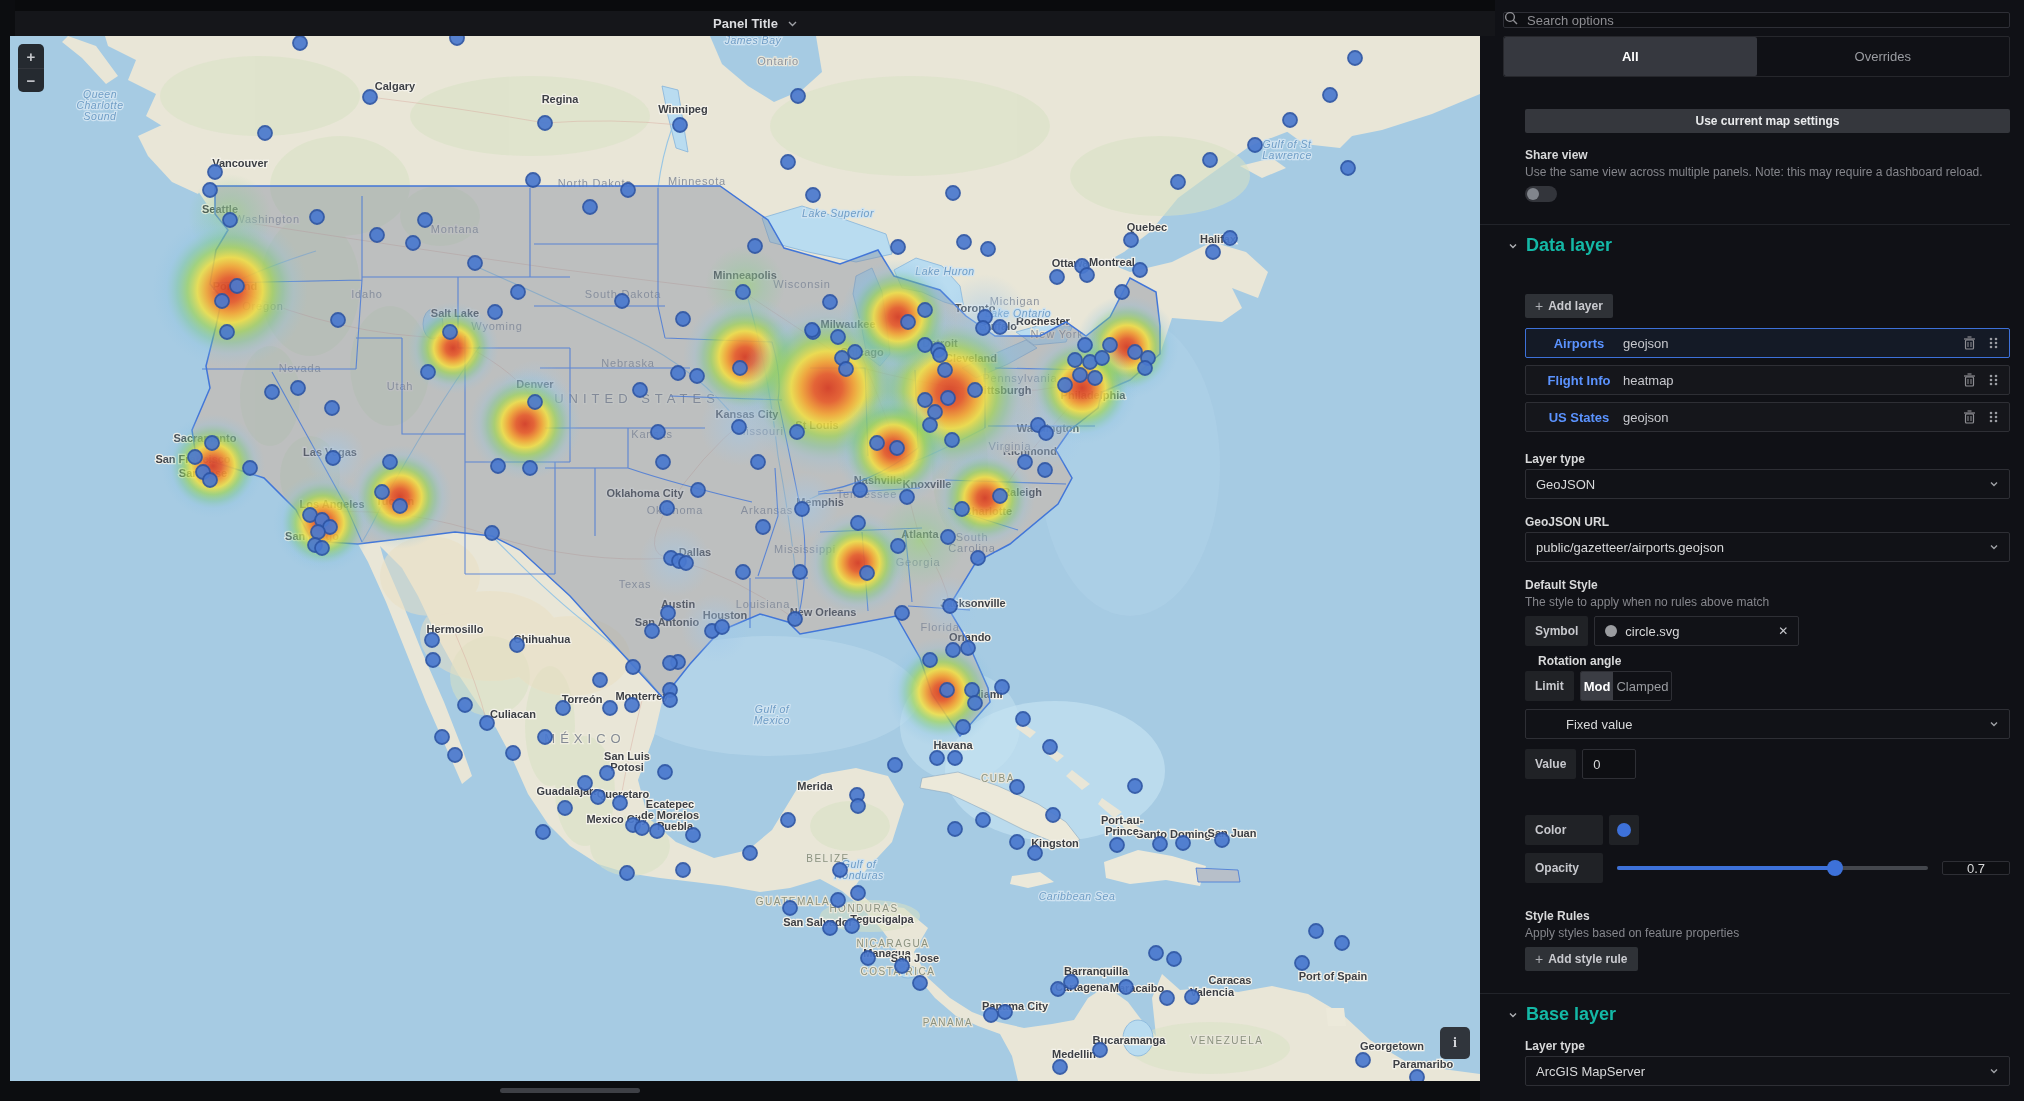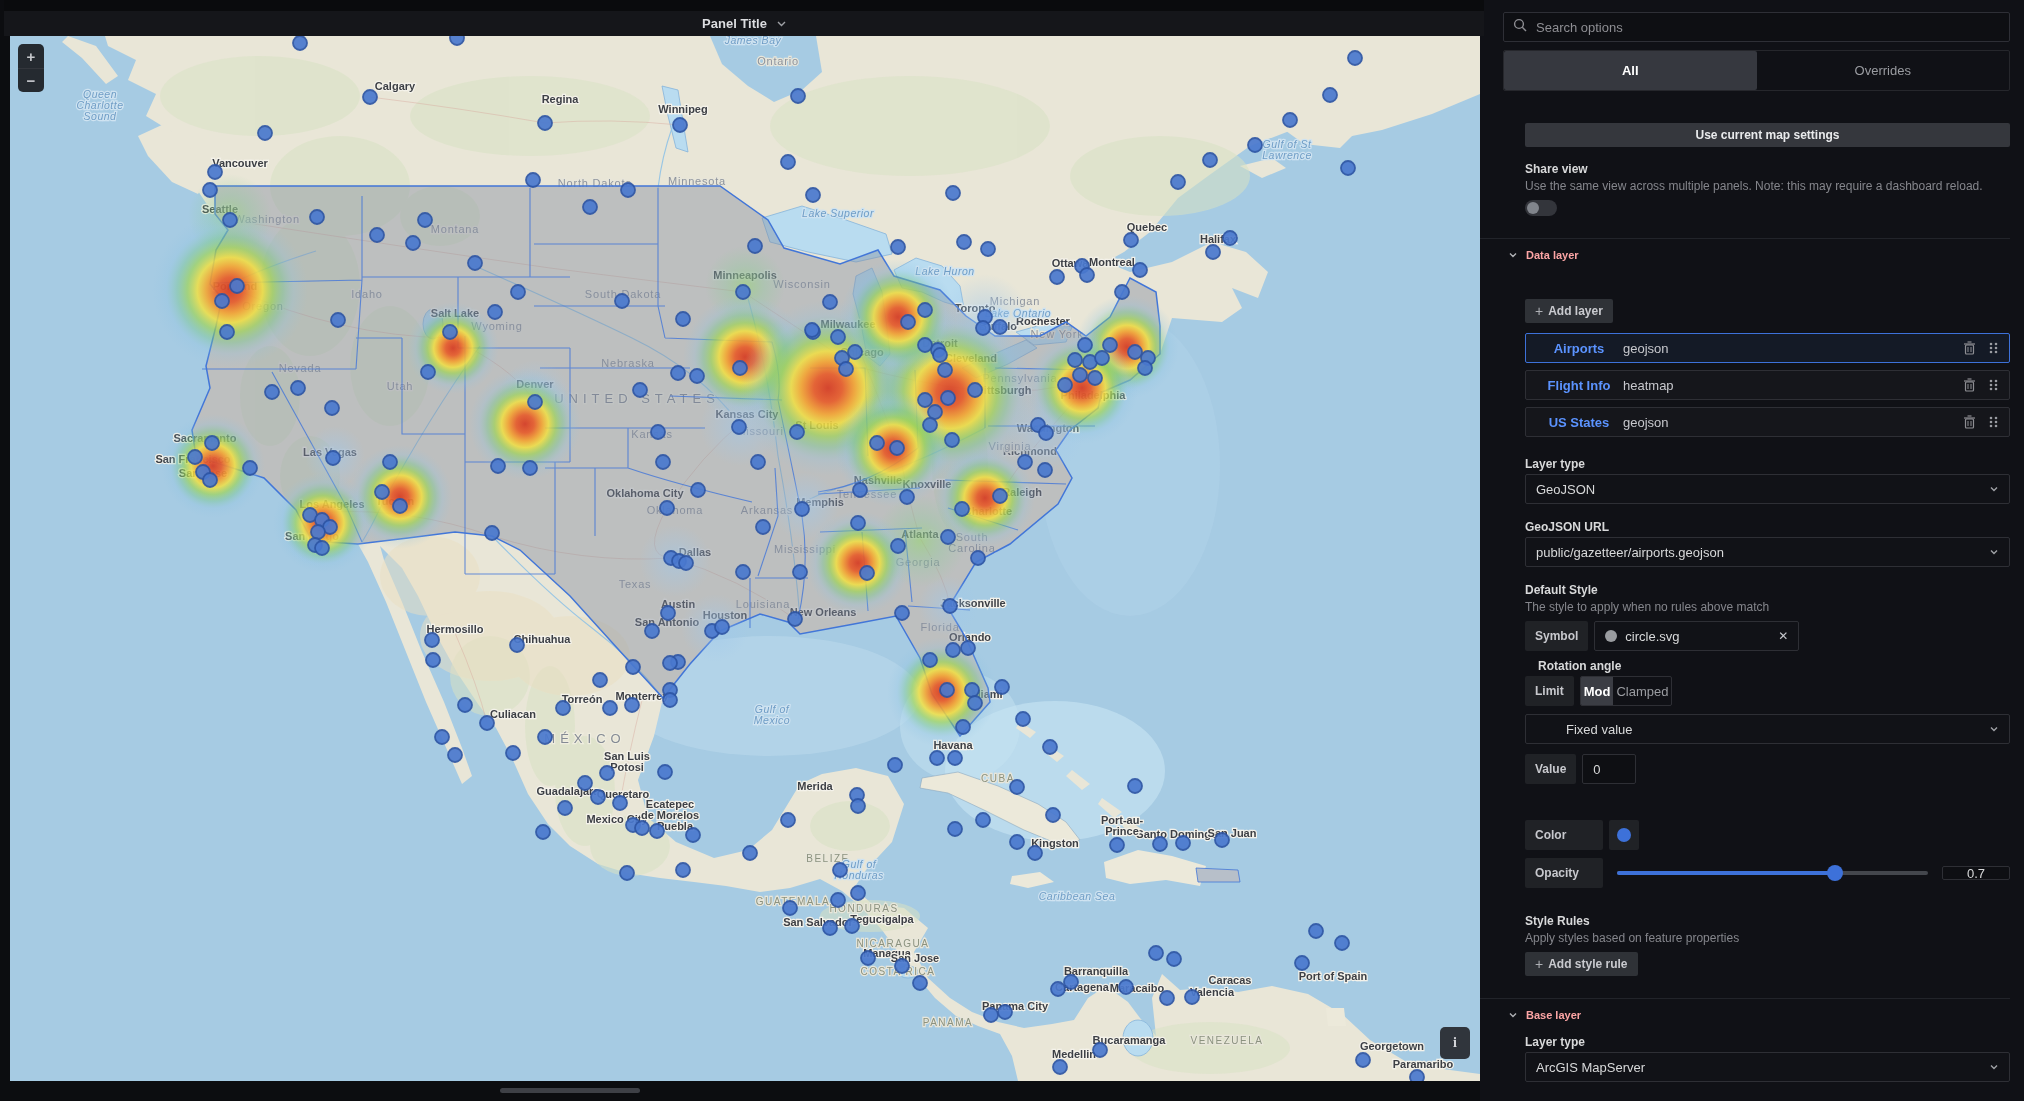--- a/index.html
+++ b/index.html
@@ -1,56 +1,56 @@
 <!DOCTYPE html>
 <html><head>
 <meta charset="utf-8">
 <style>
   html,body{margin:0;padding:0;background:#0c0d10;}
   *{box-sizing:border-box;}
   .app{width:2024px;height:1101px;display:flex;overflow:hidden;background:#0c0d10;
        font-family:"Liberation Sans",sans-serif;color:#d8d9da;position:relative;}
   
   .panel-col{width:1480px;height:1101px;position:relative;flex:none;}
-  .panel-header{position:absolute;left:4px;top:0;width:1480px;height:36px;background:#15161a;
+  .panel-header{position:absolute;left:15px;top:0;width:1480px;height:36px;background:#15161a;
     border-top:11px solid #0a0b0d;display:flex;align-items:center;justify-content:center;gap:10px;}
   .panel-title{font-size:13px;font-weight:bold;color:#dcdde0;}
   .chev{display:inline-block;width:9px;height:9px;}
   .chev svg{display:block;}
   .map-wrap{position:absolute;left:10px;top:36px;width:1470px;height:1045px;overflow:hidden;background:#a6cbe3;}
   .map-wrap svg.basemap{position:absolute;left:0;top:0;}
   .zoom-ctl{position:absolute;left:8px;top:8px;width:26px;background:rgba(26,28,33,0.92);
     border-radius:5px;overflow:hidden;z-index:5;}
   .zoom-btn{width:26px;height:24px;display:flex;align-items:center;justify-content:center;
     color:#c6c8cc;font-size:15px;font-weight:bold;cursor:pointer;}
   .zoom-btn + .zoom-btn{border-top:1px solid #33363c;}
   .info-btn{position:absolute;right:10px;bottom:22px;width:30px;height:32px;border-radius:5px;
     background:rgba(38,40,46,0.92);display:flex;align-items:center;justify-content:center;
     color:#d4d6da;font-weight:bold;font-size:14px;z-index:5;font-family:"Liberation Serif",serif;}
   .bottom-scroll{position:absolute;left:500px;top:1088px;width:140px;height:5px;border-radius:3px;background:#3e4046;}
   
   .sidebar{flex:1;height:1101px;background:#101116;padding:12px 14px 0 23px;overflow:hidden;}
-  .search-row{height:30px;border:1px solid #2e2f36;border-radius:2px;display:flex;align-items:center;
-    padding:0 9px;gap:7px;margin-bottom:8px;background:#0e0f13;}
+  .search-row{height:16px;border:1px solid #2e2f36;border-radius:2px;display:flex;align-items:center;
+    padding:0 0;gap:7px;margin-bottom:8px;background:#0e0f13;}
   .search-row input{background:transparent;border:none;outline:none;color:#d8d9da;font-size:13px;width:100%;
     font-family:"Liberation Sans",sans-serif;}
   .search-row input::placeholder{color:#8e8e93;}
   .tabbar{height:41px;border:1px solid #26272c;border-radius:2px;display:flex;margin-bottom:32px;}
   .tabbar .tab{flex:1;display:flex;align-items:center;justify-content:center;font-size:13px;color:#9a9ca1;cursor:pointer;}
   .tabbar .tab.active{background:#36383f;color:#ffffff;font-weight:bold;border-radius:2px;}
   .pane-body{padding-left:22px;}
   .btn-block{height:24px;background:#35373d;border-radius:2px;display:flex;align-items:center;justify-content:center;
     font-size:12px;font-weight:bold;color:#e9eaec;cursor:pointer;margin-bottom:15px;}
   .fld-label{font-size:12px;font-weight:bold;color:#d8d9da;margin-bottom:3px;}
   .fld-desc{font-size:12px;color:#85868c;margin-bottom:7px;}
   .toggle{width:32px;height:16px;border-radius:9px;background:#33353b;position:relative;cursor:pointer;margin-bottom:22px;}
   .toggle .knob{position:absolute;left:2px;top:2px;width:12px;height:12px;border-radius:50%;background:#81858c;}
   .divider{height:1px;background:#22242a;margin:0 0 10px -23px;}
   .cat-header{display:flex;align-items:center;gap:8px;margin:4px 0 4px -17px;cursor:pointer;}
-  .cat-header .cat-title{font-size:11px;font-weight:bold;color:#fca5a5;}
+  .cat-header .cat-title{font-size:18px;font-weight:bold;color:#14b8a6;}
   .btn-small{display:inline-flex;align-items:center;gap:5px;height:24px;padding:0 10px;background:#2f3237;
     border-radius:2px;font-size:12px;font-weight:bold;color:#c9cacf;cursor:pointer;}
   .plus{font-size:14px;font-weight:normal;color:#aeb0b5;}
   .layer-list{margin-top:10px;margin-bottom:20px;}
   .layer-row{height:30px;border:1px solid #2e2f35;border-radius:2px;background:#15161b;display:flex;
     align-items:center;padding:0 9px;margin-bottom:7px;cursor:pointer;}
   .layer-row.selected{border:1px solid #3d71d9;background:#141a26;}
   .layer-name{color:#5b93ff;font-size:13px;font-weight:bold;width:88px;text-align:center;}
   .layer-type{color:#c7c8cd;font-size:13px;flex:1;}
   .row-icons{display:flex;align-items:center;gap:10px;}

